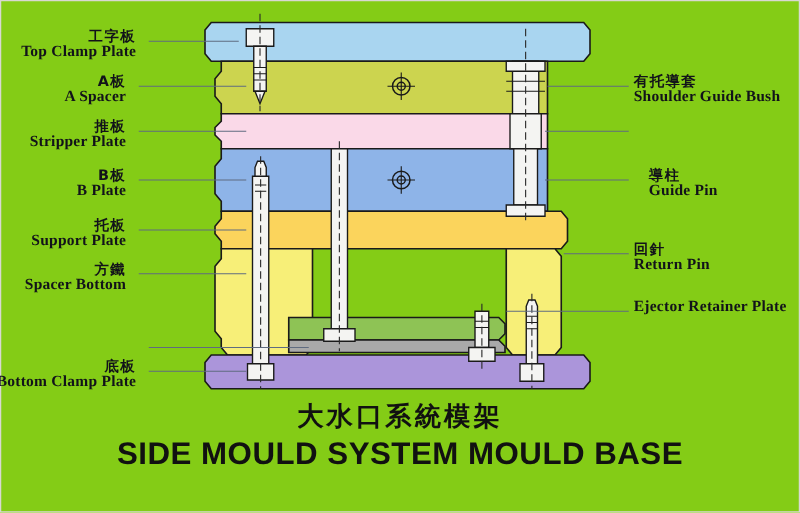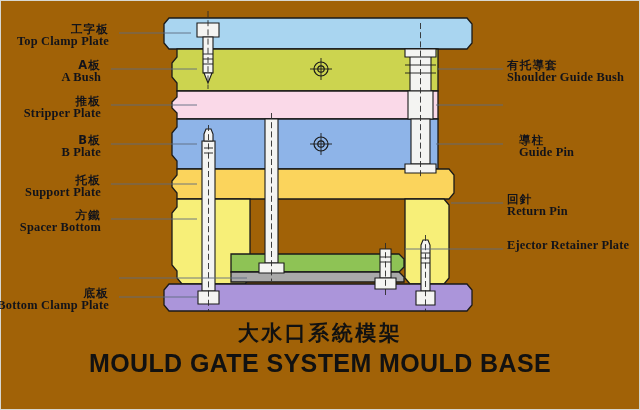--- a/index.html
+++ b/index.html
@@ -5,21 +5,21 @@
   html,body{margin:0;padding:0;}
   body{
     width:640px;height:410px;
     background:#ffffff;
     font-family:"Liberation Serif", serif;
     overflow:hidden;
   }
   #root{
     position:relative;
     width:640px;height:410px;
-    background:#a16207;
+    background:#84cc16;
     box-sizing:border-box;
     border:1px solid #d8d8d2;
   }
   #stage{position:absolute;inset:0;}
   svg#diagram{position:absolute;left:0;top:0;width:640px;height:410px;}
 
   .lbl{
     position:absolute;
     text-align:right;
     color:#12131a;
@@ -200,21 +200,21 @@
       </g>
     </svg>
 
     <div class="lbl" style="right:530px;top:22px;">
       <div class="cn">工字板</div>
       <div class="en">Top Clamp Plate</div>
     </div>
 
     <div class="lbl" style="right:538px;top:58px;">
       <div class="cn">A板</div>
-      <div class="en">A Bush</div>
+      <div class="en">A Spacer</div>
     </div>
 
     <div class="lbl" style="right:538px;top:94px;">
       <div class="cn">推板</div>
       <div class="en">Stripper Plate</div>
     </div>
 
     <div class="lbl" style="right:538px;top:133px;">
       <div class="cn">B板</div>
       <div class="en">B Plate</div>
@@ -251,17 +251,17 @@
       <div class="cn">回針</div>
       <div class="en">Return Pin</div>
     </div>
 
     <div class="lbl right" style="left:506px;top:238px;">
       <div class="en">Ejector Retainer Plate</div>
     </div>
 
     <div id="title" style="top:318px;">
       <div class="t-cn">大水口系統模架</div>
-      <div class="t-en">MOULD GATE SYSTEM MOULD BASE</div>
+      <div class="t-en">SIDE MOULD SYSTEM MOULD BASE</div>
     </div>
 
   </div>
 </div>
 
 </body></html>

